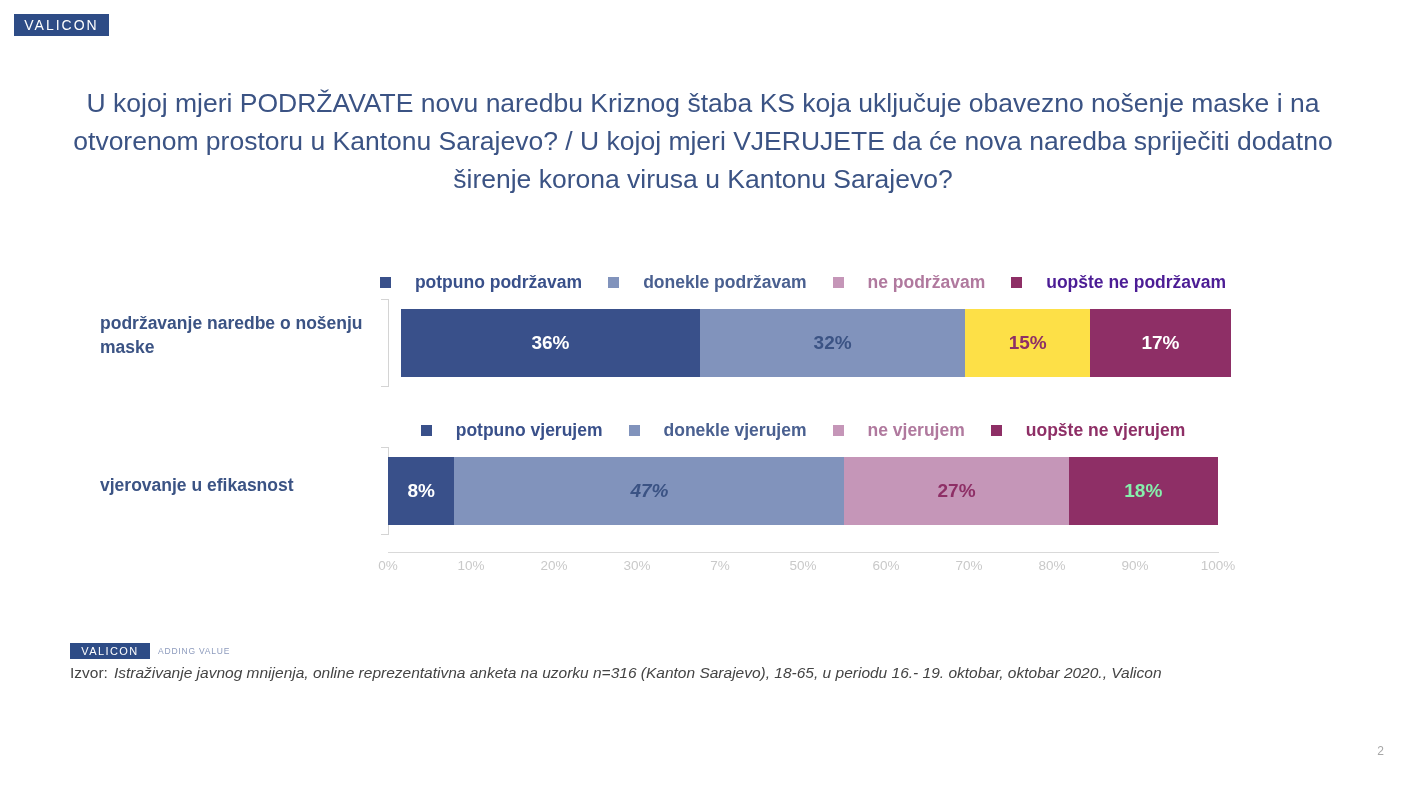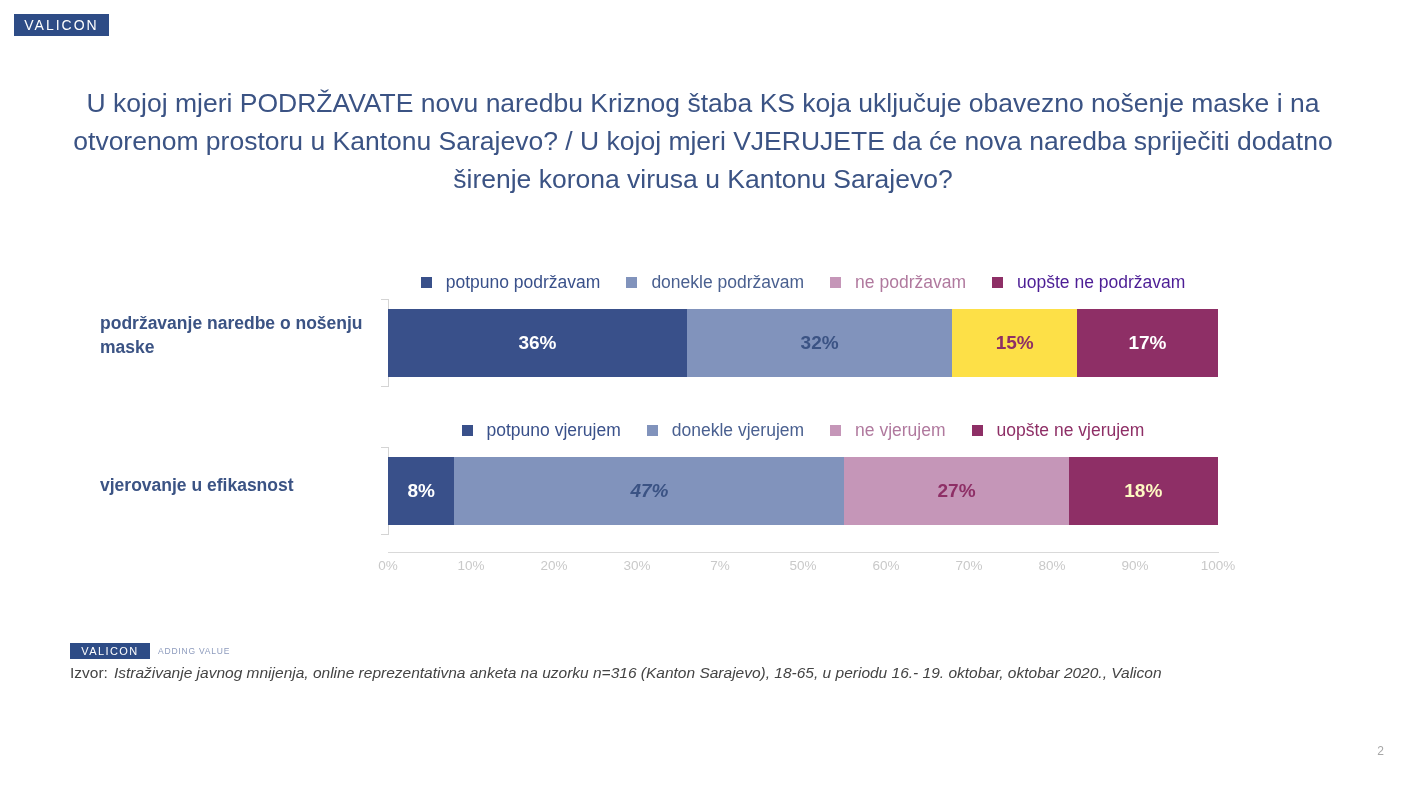--- a/index.html
+++ b/index.html
@@ -70,23 +70,23 @@
     height: 26px;
     top: 14px;
     display: flex;
     align-items: center;
     justify-content: center;
     gap: 26px;
   }
   .legend-item {
     display: flex;
     align-items: center;
-    gap: 14px;
+    gap: 24px;
     font-size: 17.5px;
-    font-weight: normal;
+    font-weight: bold;
     white-space: nowrap;
     font-family: "Liberation Sans", sans-serif;
   }
   .legend-swatch {
     width: 11px;
     height: 11px;
     display: inline-block;
     flex: 0 0 auto;
   }
 
@@ -238,21 +238,21 @@
         <span style="color:#4c1d95">uopšte ne podržavam</span>
       </div>
     </div>
 
     <div class="cat-label" style="top:56px;">podržavanje naredbe o nošenju maske</div>
 
     <div class="axis-line v-axis" style="top:44px; height:88px;"></div>
     <div class="tick-left" style="top:44px;"></div>
     <div class="tick-left" style="top:131px;"></div>
 
-    <div class="plot" style="top:54px;">
+    <div class="plot" style="top:54px;padding-left:13px;">
       <div class="seg" style="width:36%; background:#39508A; color:#FFFFFF;">
         <span>36%</span>
       </div>
       <div class="seg" style="width:32%; background:#8193BC; color:#3B5384;">
         <span>32%</span>
       </div>
       <div class="seg" style="width:15%; background:#fde047; color:#8E2F66;">
         <span>15%</span>
       </div>
       <div class="seg" style="width:17%; background:#8E2F66; color:#FFFFFF;">
@@ -291,21 +291,21 @@
     <div class="plot" style="top:54px;">
       <div class="seg" style="width:8%; background:#39508A; color:#FFFFFF;">
         <span>8%</span>
       </div>
       <div class="seg" style="width:47%; background:#8193BC; color:#3B5384;font-style:italic;">
         <span>47%</span>
       </div>
       <div class="seg" style="width:27%; background:#C596B8; color:#8E2F66;">
         <span>27%</span>
       </div>
-      <div class="seg" style="width:18%; background:#8E2F66; color:#fef9c3;">
+      <div class="seg" style="width:18%; background:#8E2F66; color:#86efac;">
         <span>18%</span>
       </div>
     </div>
   </div>
 
   <div class="x-axis"></div>
   <div class="x-labels">
     <span class="x-label" style="left:0%">0%</span>
     <span class="x-label" style="left:10%">10%</span>
     <span class="x-label" style="left:20%">20%</span>

